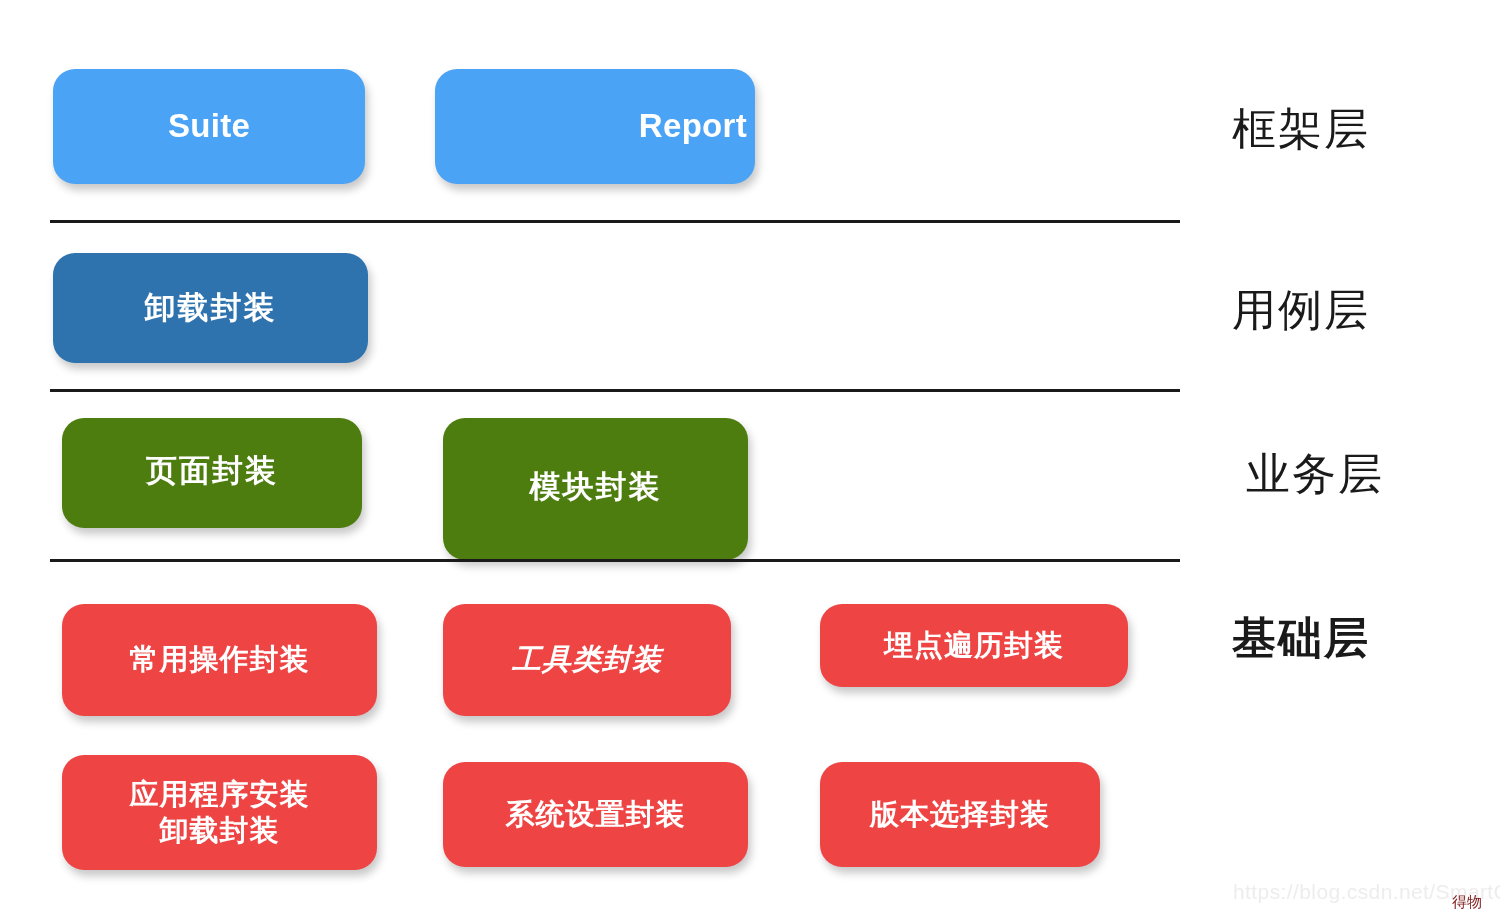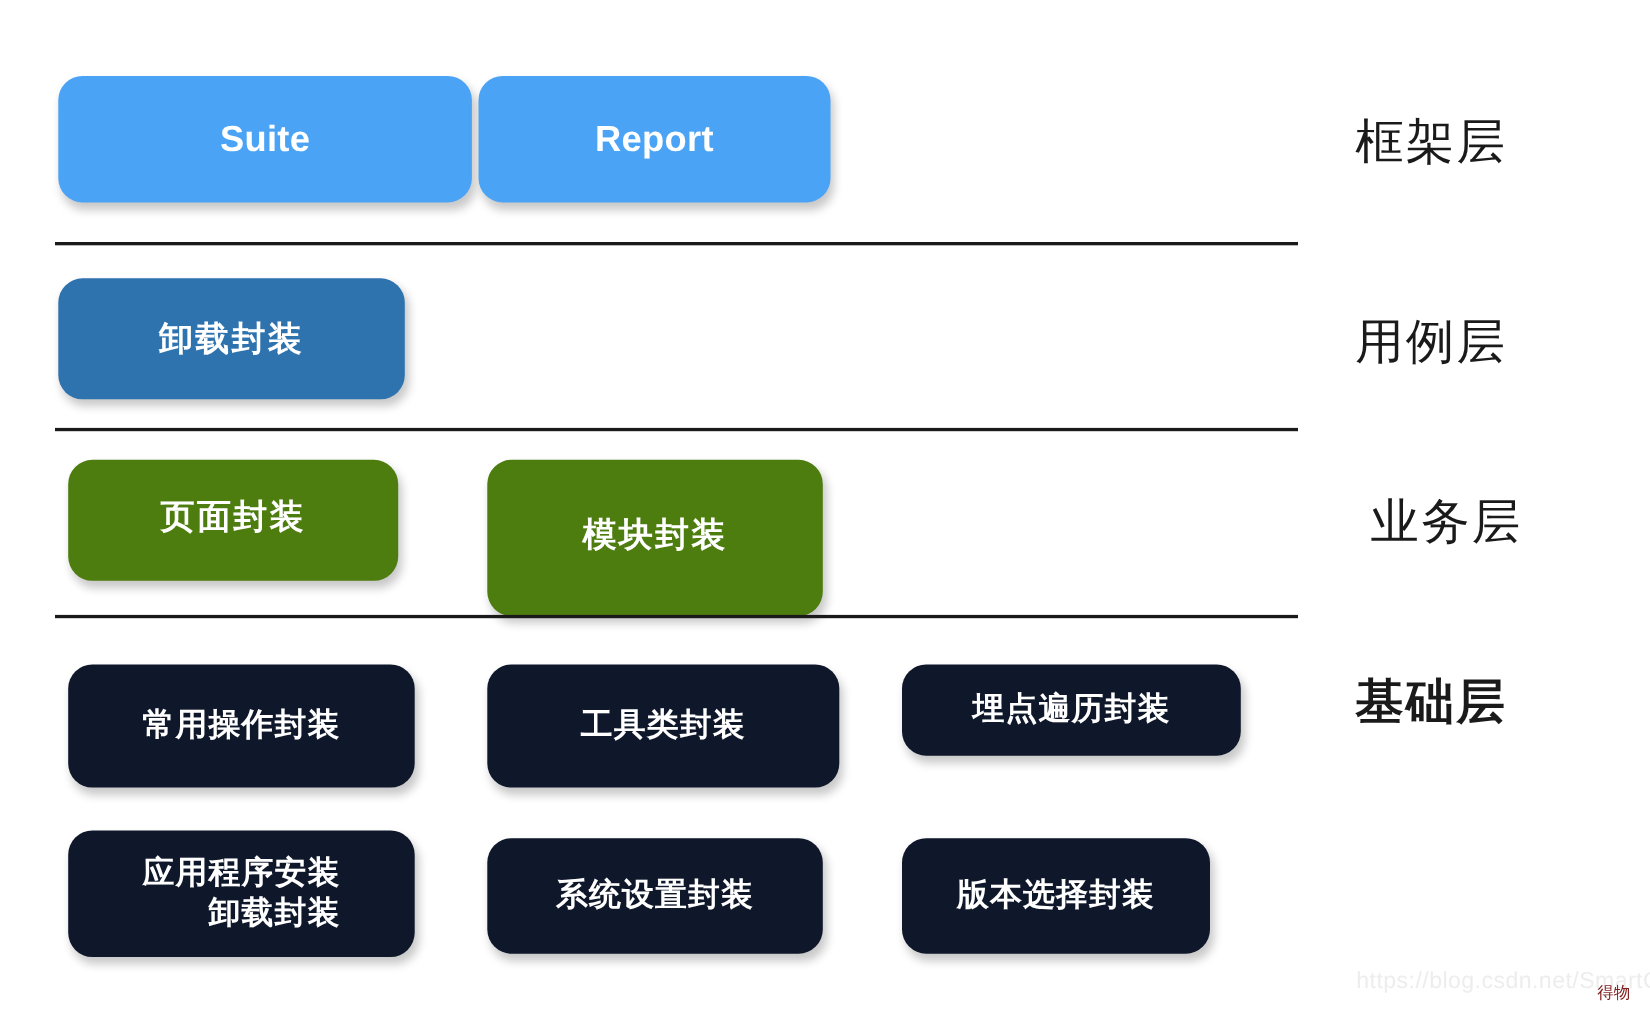--- a/index.html
+++ b/index.html
@@ -40,21 +40,21 @@
   }
   .node-label {
     display: block;
     white-space: pre-line;
     padding: 0 8px;
   }
 
   .node.framework { background: #4BA3F5; }
   .node.usecase   { background: #2E72AE; }
   .node.business  { background: #4d7c0f; font-family: Liberation Mono, monospace; }
-  .node.base      { background: #0f172a; text-align: right; }
+  .node.base      { background: #ef4444; }
 
   .latin-label { font-size: 33px; font-weight: bold; letter-spacing: 0.3px; }
   .cjk-label   { font-size: 31px; font-weight: bold; letter-spacing: 2px; }
   .cjk-label-sm{ font-size: 29px; font-weight: bold; letter-spacing: 1px; }
 
   
   .divider {
     position: absolute;
     height: 3px;
     background: #1a1a1a;
@@ -83,25 +83,25 @@
     font-size: 15px;
     color: #7f1d1d;
     white-space: nowrap;
   }
 </style>
 </head>
 <body>
 
 <div id="diagram">
 
-  <div class="node framework" style="left:53px; top:69px; width:376px; height:115px;">
+  <div class="node framework" style="left:53px; top:69px; width:312px; height:115px;">
     <span class="node-label latin-label">Suite</span>
   </div>
 
-  <div class="node framework" style="left:435px; top:69px; width:320px; height:115px;">
+  <div class="node framework" style="left:435px; top:69px; width:320px; height:115px;justify-content:flex-end;">
     <span class="node-label latin-label">Report</span>
   </div>
 
   <div class="divider" style="left:50px; top:220px; width:1130px;"></div>
 
   <div class="layer-name" style="left:1232px; top:100px;">框架层</div>
 
   <div class="node usecase" style="left:53px; top:253px; width:315px; height:110px;">
     <span class="node-label cjk-label">卸载封装</span>
   </div>
@@ -119,21 +119,21 @@
   </div>
 
   <div class="divider" style="left:50px; top:559px; width:1130px;"></div>
 
   <div class="layer-name" style="left:1232px; top:445px;margin-left:14px;">业务层</div>
 
   <div class="node base" style="left:62px; top:604px; width:315px; height:112px;">
     <span class="node-label cjk-label-sm">常用操作封装</span>
   </div>
 
-  <div class="node base" style="left:443px; top:604px; width:320px; height:112px;">
+  <div class="node base" style="left:443px; top:604px; width:288px; height:112px;font-style:italic;">
     <span class="node-label cjk-label-sm">工具类封装</span>
   </div>
 
   <div class="node base" style="left:820px; top:604px; width:308px; height:83px;">
     <span class="node-label cjk-label-sm">埋点遍历封装</span>
   </div>
 
   <div class="node base" style="left:443px; top:762px; width:305px; height:105px;">
     <span class="node-label cjk-label-sm">系统设置封装</span>
   </div>

